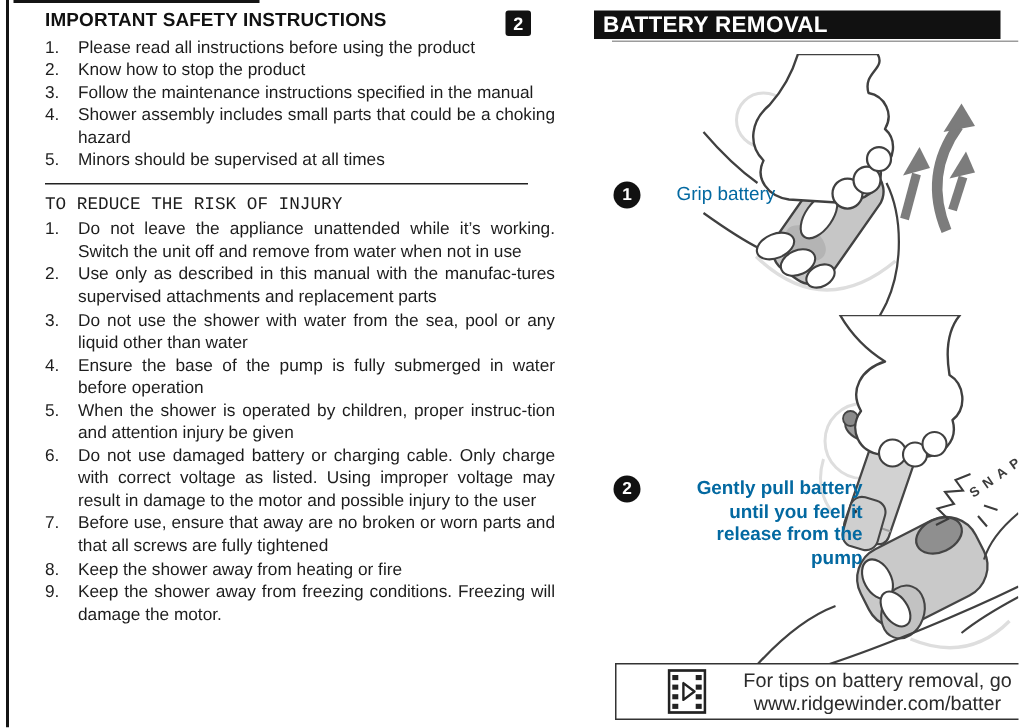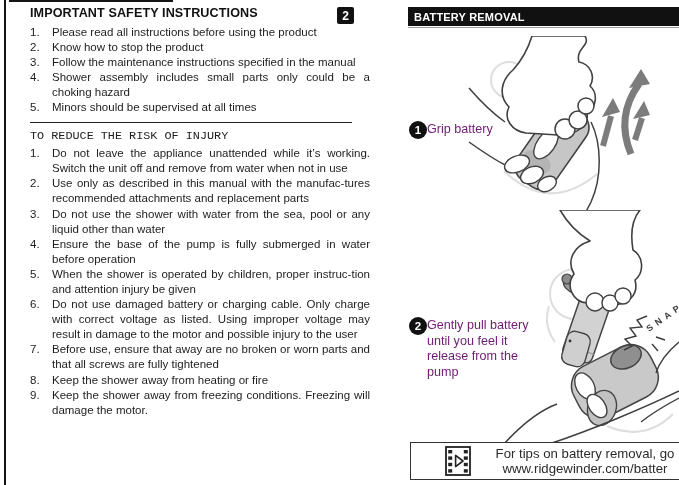--- a/index.html
+++ b/index.html
@@ -25,38 +25,38 @@
   .warn-sub{font-size:11.8px;margin:0 0 3px 0;font-family:Liberation Mono, monospace;}
 
   .page-badge{
     position:absolute;left:337px;top:7px;width:17px;height:17px;background:#111;
     color:#fff;font-weight:700;font-size:12px;display:flex;align-items:center;
     justify-content:center;border-radius:2px;
   }
 
   
   .section-bar{
-    position:absolute;left:408px;top:7px;width:271px;height:19px;background:#111;
-    color:#fff;font-weight:700;font-size:11px;letter-spacing:.2px;
+    position:absolute;left:396px;top:7px;width:271px;height:19px;background:#111;
+    color:#fff;font-weight:700;font-size:15px;letter-spacing:.2px;
     display:flex;align-items:center;padding-left:6px;box-sizing:border-box;
   }
   .bar-underline{position:absolute;left:408px;top:27px;width:271px;height:1px;background:#9c9c9c;}
 
   .illus1{position:absolute;left:409px;top:36px;width:270px;height:192px;}
   .illus2{position:absolute;left:409px;top:210px;width:270px;height:234px;}
 
   .step{position:absolute;display:flex;z-index:3;}
   .step-badge{
     flex:0 0 18px;width:18px;height:18px;border-radius:50%;background:#111;color:#fff;
     font-size:11.5px;font-weight:700;display:flex;align-items:center;justify-content:center;
   }
-  .step-label{font-size:12.6px;line-height:15.5px;margin-left:0;color:#701a75;}
+  .step-label{font-size:12.6px;line-height:15.5px;margin-left:24px;color:#0369a1;text-align:right;}
   .step1{left:409px;top:121px;align-items:center;}
   .step2{left:409px;top:317px;align-items:flex-start;}
-  .step2 .step-label{width:124px;margin-top:1px;}
+  .step2 .step-label{width:124px;margin-top:1px;font-weight:bold;}
 
   .footer-box{
     position:absolute;left:410px;top:442px;width:296px;height:38px;
     border:1.6px solid #333;box-sizing:border-box;display:flex;align-items:center;background:#fff;z-index:4;
   }
   .film-icon{margin-left:34px;flex:0 0 26px;}
   .footer-text{flex:1;text-align:center;font-size:13.2px;line-height:15px;color:#2b2b2b;padding-right:6px;}
 
   svg text.snap{
     font-family:"Liberation Sans","DejaVu Sans",sans-serif;font-size:9px;font-weight:700;
@@ -82,40 +82,40 @@
       <li>
         <span class="li-num">2.</span>
         <span class="li-txt">Know how to stop the product</span>
       </li>
       <li>
         <span class="li-num">3.</span>
         <span class="li-txt">Follow the maintenance instructions specified in the manual</span>
       </li>
       <li>
         <span class="li-num">4.</span>
-        <span class="li-txt">Shower assembly includes small parts only could be a choking hazard</span>
+        <span class="li-txt">Shower assembly includes small parts that could be a choking hazard</span>
       </li>
       <li>
         <span class="li-num">5.</span>
         <span class="li-txt">Minors should be supervised at all times</span>
       </li>
     </ol>
 
     <div class="rule"></div>
 
     <div class="warn-sub">TO REDUCE THE RISK OF INJURY</div>
 
     <ol class="num-list">
       <li>
         <span class="li-num">1.</span>
         <span class="li-txt">Do not leave the appliance unattended while it’s working. Switch the unit off and remove from water when not in use</span>
       </li>
       <li>
         <span class="li-num">2.</span>
-        <span class="li-txt">Use only as described in this manual with the manufac-tures recommended attachments and replacement parts</span>
+        <span class="li-txt">Use only as described in this manual with the manufac-tures supervised attachments and replacement parts</span>
       </li>
       <li>
         <span class="li-num">3.</span>
         <span class="li-txt">Do not use the shower with water from the sea, pool or any liquid other than water</span>
       </li>
       <li>
         <span class="li-num">4.</span>
         <span class="li-txt">Ensure the base of the pump is fully submerged in water before operation</span>
       </li>
       <li>

